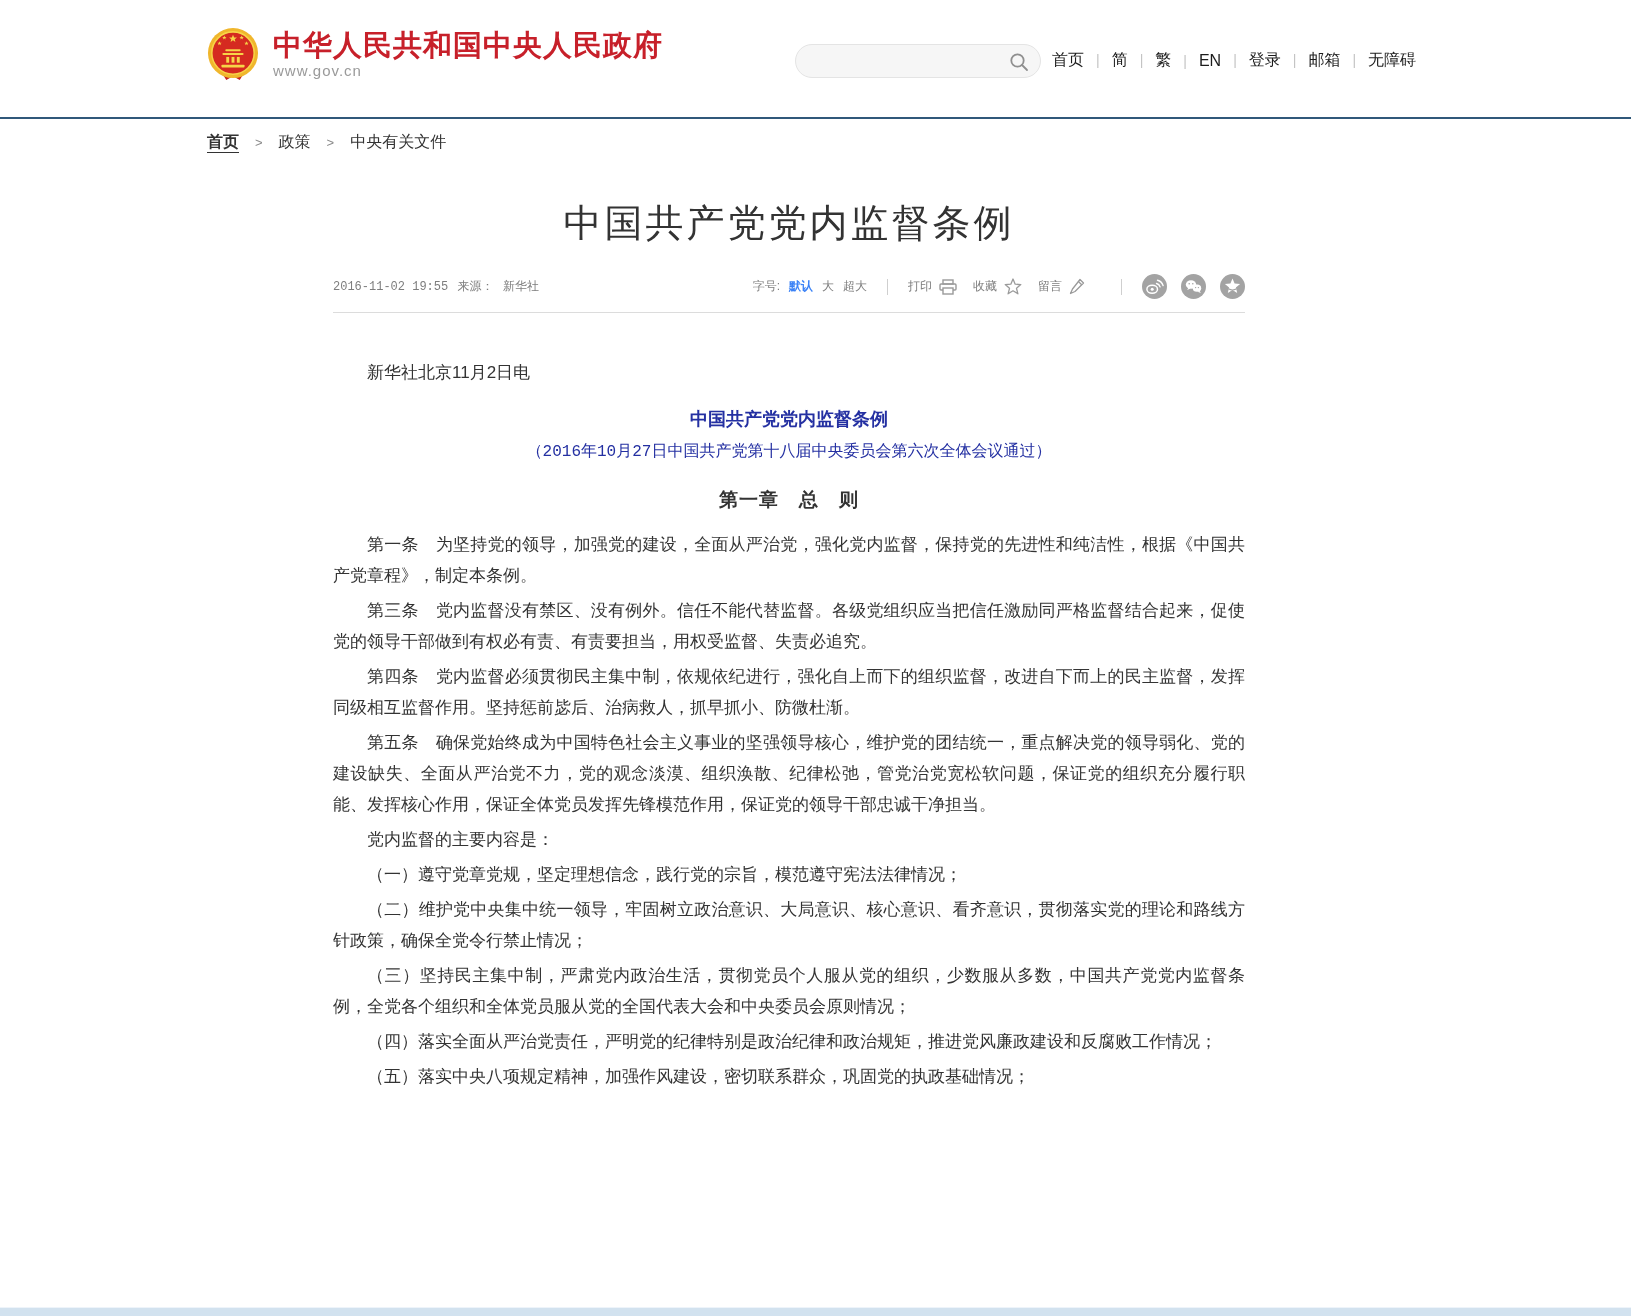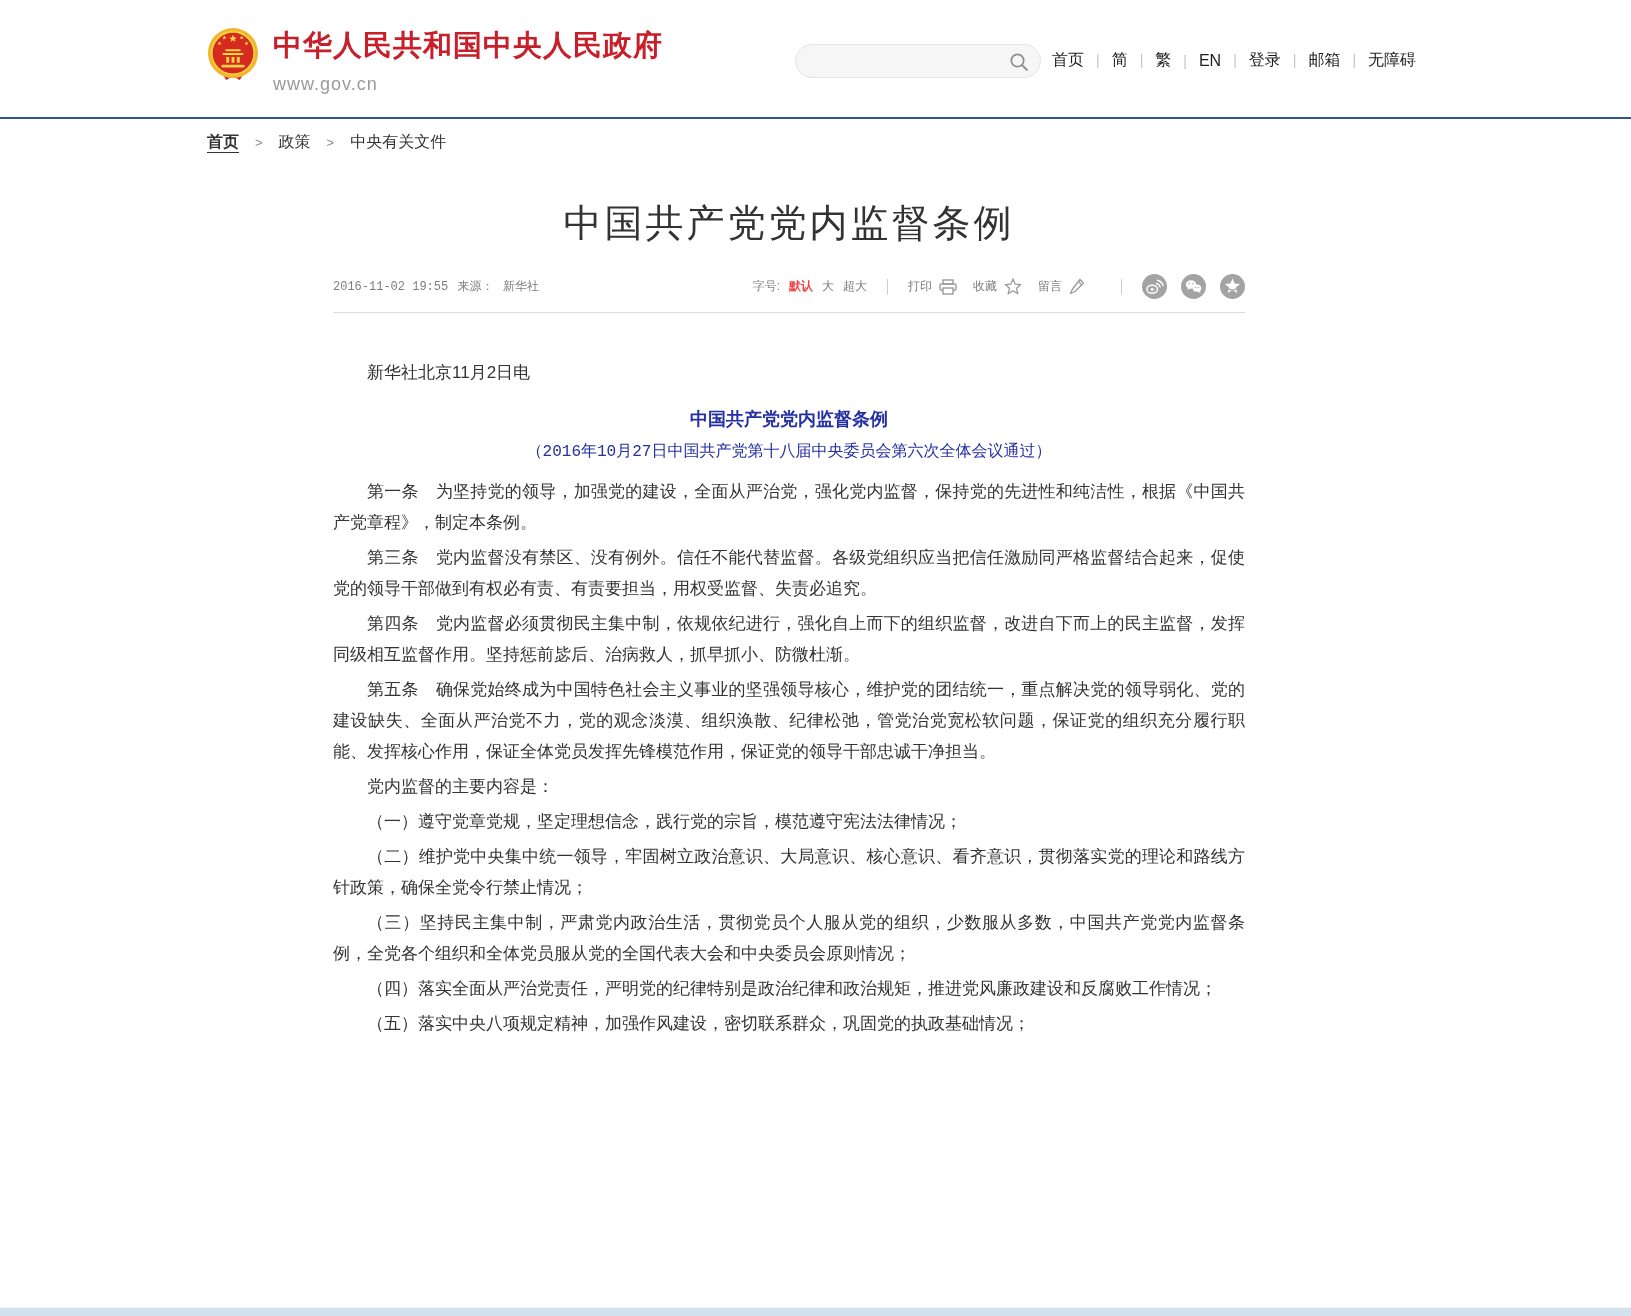--- a/index.html
+++ b/index.html
@@ -9,21 +9,21 @@
     font-family:"Liberation Sans","DejaVu Sans",sans-serif;
     color:#333;
   }
 
   
   .header { position:absolute; left:0; top:0; width:100%; height:117px; background:#fff; }
   .header-line { position:absolute; left:0; top:117px; width:100%; height:2px; background:#30587a; }
 
   .logo { position:absolute; left:207px; top:28px; display:flex; align-items:flex-start; gap:14px; cursor:pointer; }
   .logo-text .site-title { font-size:29px; font-weight:bold; color:#c7202a; letter-spacing:1px; line-height:34px; }
-  .logo-text .site-url { font-size:18px; color:#9a9a9a; margin-top:12px; letter-spacing:1px; }
+  .logo-text .site-url { font-size:15px; color:#9a9a9a; margin-top:0; letter-spacing:1px; }
 
   .search { position:absolute; left:795px; top:44px; width:246px; height:34px;
             background:#f6f6f6; border:1px solid #e4e4e4; border-radius:17px; }
   .search input { position:absolute; left:16px; top:0; width:196px; height:32px; border:none; outline:none;
                   background:transparent; font-size:14px; color:#333; }
   .search .mag { position:absolute; right:11px; top:7px; cursor:pointer; }
 
   .topnav { position:absolute; left:1052px; top:50px; display:flex; list-style:none; align-items:center; }
   .topnav li { font-size:16px; color:#1c1c1c; cursor:pointer; white-space:nowrap; }
   .topnav li + li::before { content:"|"; color:#c4c4c4; margin:0 12px; font-size:14px; cursor:default; }
@@ -38,21 +38,21 @@
   .content { position:absolute; left:333px; top:0; width:912px; }
   .page-title { margin-top:200px; font-size:38px; font-weight:normal; color:#333;
                 text-align:center; letter-spacing:3px; line-height:46px; }
 
   .meta-row { margin-top:28px; display:flex; justify-content:space-between; align-items:center;
               font-size:12px; color:#7d7d7d; }
   .meta-left span { margin-right:6px; }
   .meta-left .dt { font-family:"Liberation Mono","DejaVu Sans Mono",monospace; letter-spacing:0; }
   .meta-right { display:flex; align-items:center; }
   .meta-right .fs { margin-left:9px; cursor:pointer; color:#7d7d7d; }
-  .meta-right .fs.active { color:#ef4444; font-weight:bold; }
+  .meta-right .fs.active { color:#3b82f6; font-weight:bold; }
   .vsep { width:1px; height:16px; background:#cfcfcf; margin:0 20px; }
   .action { display:flex; align-items:center; margin-right:16px; cursor:pointer; color:#7d7d7d; }
   .action svg { margin-left:7px; }
   .share { display:flex; align-items:center; gap:14px; }
   .share .circ { width:25px; height:25px; cursor:pointer; }
 
   .divider { margin-top:13px; border-top:1px solid #dcdcdc; height:0; }
 
   
   .body { margin-top:44px; font-size:17px; line-height:31px; color:#333; }
@@ -197,20 +197,21 @@
     </div>
   </div>
 
   <div class="divider"></div>
 
   <div class="body">
 
   <p class="para">新华社北京11月2日电</p>
       <p class="para center doc-title">中国共产党党内监督条例</p>
       <p class="para center doc-subtitle">（2016年10月27日中国共产党第十八届中央委员会第六次全体会议通过）</p>
+      <p class="para center chapter">第一章　总　则</p>
       <p class="para">第一条　为坚持党的领导，加强党的建设，全面从严治党，强化党内监督，保持党的先进性和纯洁性，根据《中国共产党章程》，制定本条例。</p>
       <p class="para">第三条　党内监督没有禁区、没有例外。信任不能代替监督。各级党组织应当把信任激励同严格监督结合起来，促使党的领导干部做到有权必有责、有责要担当，用权受监督、失责必追究。</p>
       <p class="para">第四条　党内监督必须贯彻民主集中制，依规依纪进行，强化自上而下的组织监督，改进自下而上的民主监督，发挥同级相互监督作用。坚持惩前毖后、治病救人，抓早抓小、防微杜渐。</p>
       <p class="para">第五条　确保党始终成为中国特色社会主义事业的坚强领导核心，维护党的团结统一，重点解决党的领导弱化、党的建设缺失、全面从严治党不力，党的观念淡漠、组织涣散、纪律松弛，管党治党宽松软问题，保证党的组织充分履行职能、发挥核心作用，保证全体党员发挥先锋模范作用，保证党的领导干部忠诚干净担当。</p>
       <p class="para">党内监督的主要内容是：</p>
       <p class="para">（一）遵守党章党规，坚定理想信念，践行党的宗旨，模范遵守宪法法律情况；</p>
       <p class="para">（二）维护党中央集中统一领导，牢固树立政治意识、大局意识、核心意识、看齐意识，贯彻落实党的理论和路线方针政策，确保全党令行禁止情况；</p>
       <p class="para">（三）坚持民主集中制，严肃党内政治生活，贯彻党员个人服从党的组织，少数服从多数，中国共产党党内监督条例，全党各个组织和全体党员服从党的全国代表大会和中央委员会原则情况；</p>
       <p class="para">（四）落实全面从严治党责任，严明党的纪律特别是政治纪律和政治规矩，推进党风廉政建设和反腐败工作情况；</p>
       <p class="para">（五）落实中央八项规定精神，加强作风建设，密切联系群众，巩固党的执政基础情况；</p>

